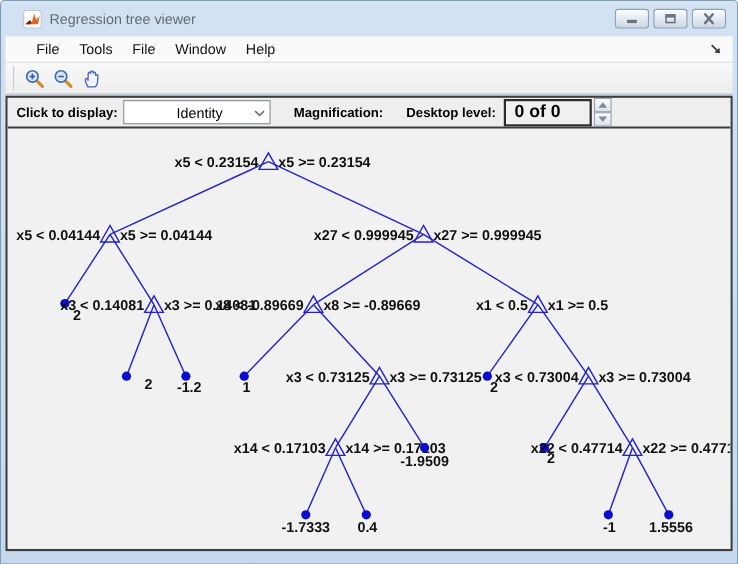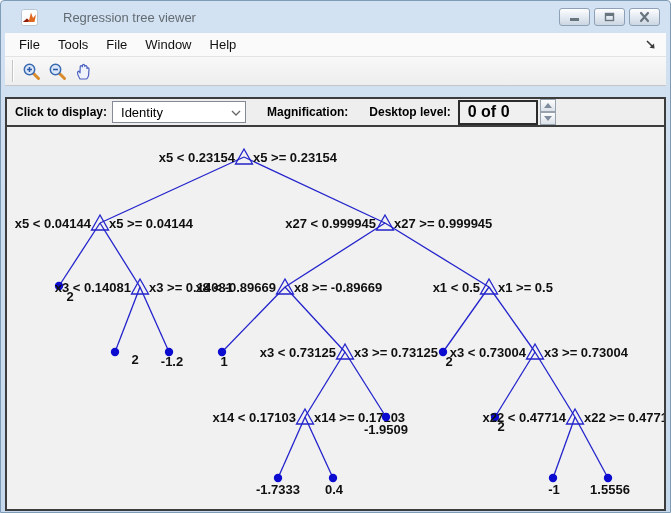--- a/index.html
+++ b/index.html
@@ -5,55 +5,55 @@
   html,body{margin:0;padding:0;background:#ffffff;}
   *{box-sizing:border-box;}
   .window{
     width:671px;height:513px;position:relative;
     font-family:"Liberation Sans",sans-serif;
     background:linear-gradient(#d3e2f2,#c6d9ec);
     border:1px solid #7f9cb6;border-radius:4px 4px 0 0;
     padding:0 4px 9px 4px;overflow:hidden;
   }
   
-  .titlebar{height:32px;display:flex;align-items:center;padding:0 4px 0 16px;gap:18px;}
+  .titlebar{height:32px;display:flex;align-items:center;padding:0 4px 0 16px;}
   .app-icon{width:17px;height:17px;margin-right:7px;display:inline-flex;}
   .title{font-size:13px;color:#636b72;flex:1;white-space:nowrap;}
   .winbtns{display:flex;gap:4px;margin-right:2px;}
   .winbtn{
     width:31px;height:18px;border:1px solid #8da0b5;border-radius:3px;
     background:linear-gradient(#fdfdfe,#e6ecf3 45%,#ccd6e2);
     display:flex;align-items:center;justify-content:center;cursor:default;
     box-shadow:inset 0 1px 0 #fff;
   }
   
   .menubar{
     height:23px;background:#fafafa;display:flex;align-items:center;
-    padding-left:5px;position:relative;font-size:13px;color:#111;
+    padding-left:19px;position:relative;font-size:13px;color:#111;
   }
   .menu-item{padding:3px 9px;cursor:default;}
   .dock-icon{position:absolute;right:8px;top:5px;width:13px;height:13px;}
   
   .toolbar{
     height:30px;background:linear-gradient(#f8f8f8,#eeeeee);
     border-top:1px solid #e3e3e3;border-bottom:1px solid #c6c6c6;
     display:flex;align-items:center;
   }
   .tb-sep{width:2px;height:22px;border-left:1px solid #c4c4c4;border-right:1px solid #ffffff;margin:0 5px 0 7px;}
   .tb-btn{width:24px;height:24px;display:flex;align-items:center;justify-content:center;margin-right:2px;}
   
-  .content{border:2px solid #3c3c3c;margin-top:11px;}
+  .content{border:2px solid #3c3c3c;margin-top:1px;}
   .controlbar{
     height:28px;background:#eeeeee;border-bottom:2px solid #3c3c3c;
     display:flex;align-items:center;font-size:12px;color:#000;
   }
   .cb-label{font-weight:bold;white-space:nowrap;}
   .combo{
     height:22px;background:#ffffff;border:1px solid #848b94;
-    display:flex;align-items:center;padding:0 3px 0 8px;font-size:13px;color:#000;
+    display:flex;align-items:center;padding:0 3px 0 20px;font-size:13px;color:#000;text-align:center;
   }
   .combo .val{flex:1;white-space:nowrap;overflow:hidden;}
   .prune-box{
     width:80px;height:25px;border:2px solid #2c2c2c;background:#f0f0f0;
     display:flex;align-items:center;padding-left:8px;font-weight:bold;font-size:16px;
   }
   .spinner{display:flex;flex-direction:column;margin-left:2px;}
   .spin-btn{
     width:16px;height:13px;border:1px solid #98a2ae;
     background:linear-gradient(#fcfcfd,#dde3ea);

